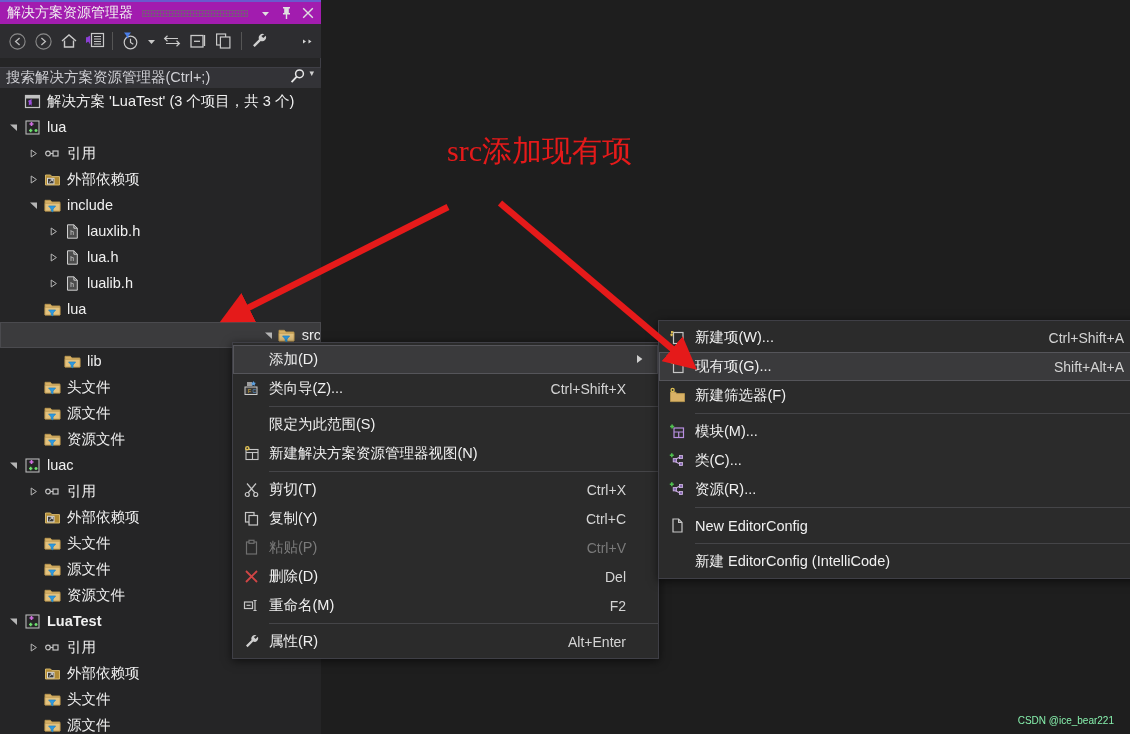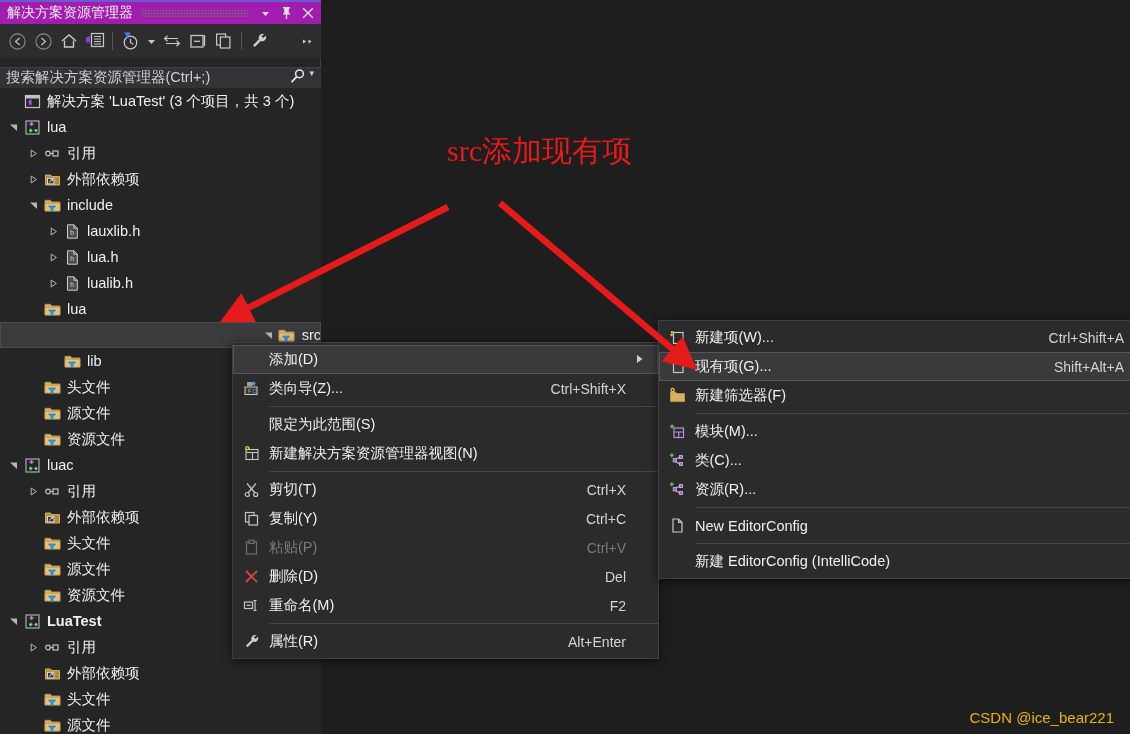--- a/index.html
+++ b/index.html
@@ -124,21 +124,21 @@
   
   #anno {
     position:absolute; left:447px; top:131px;
     font-size:30px; color:#e51a1a; white-space:nowrap;
     font-family:Liberation Serif, serif;
     z-index:60;
   }
   #arrows { position:absolute; left:0; top:0; width:1130px; height:734px; z-index:55; pointer-events:none; }
   #watermark {
     position:absolute; right:16px; bottom:8px;
-    color:#eab308; font-size:15px;
+    color:#86efac; font-size:10px;
   }
 </style>
 </head>
 <body>
 
 <div id="panel">
   <div id="panel-accent"></div>
 
   <div id="titlebar">
     <div class="title">解决方案资源管理器</div>

